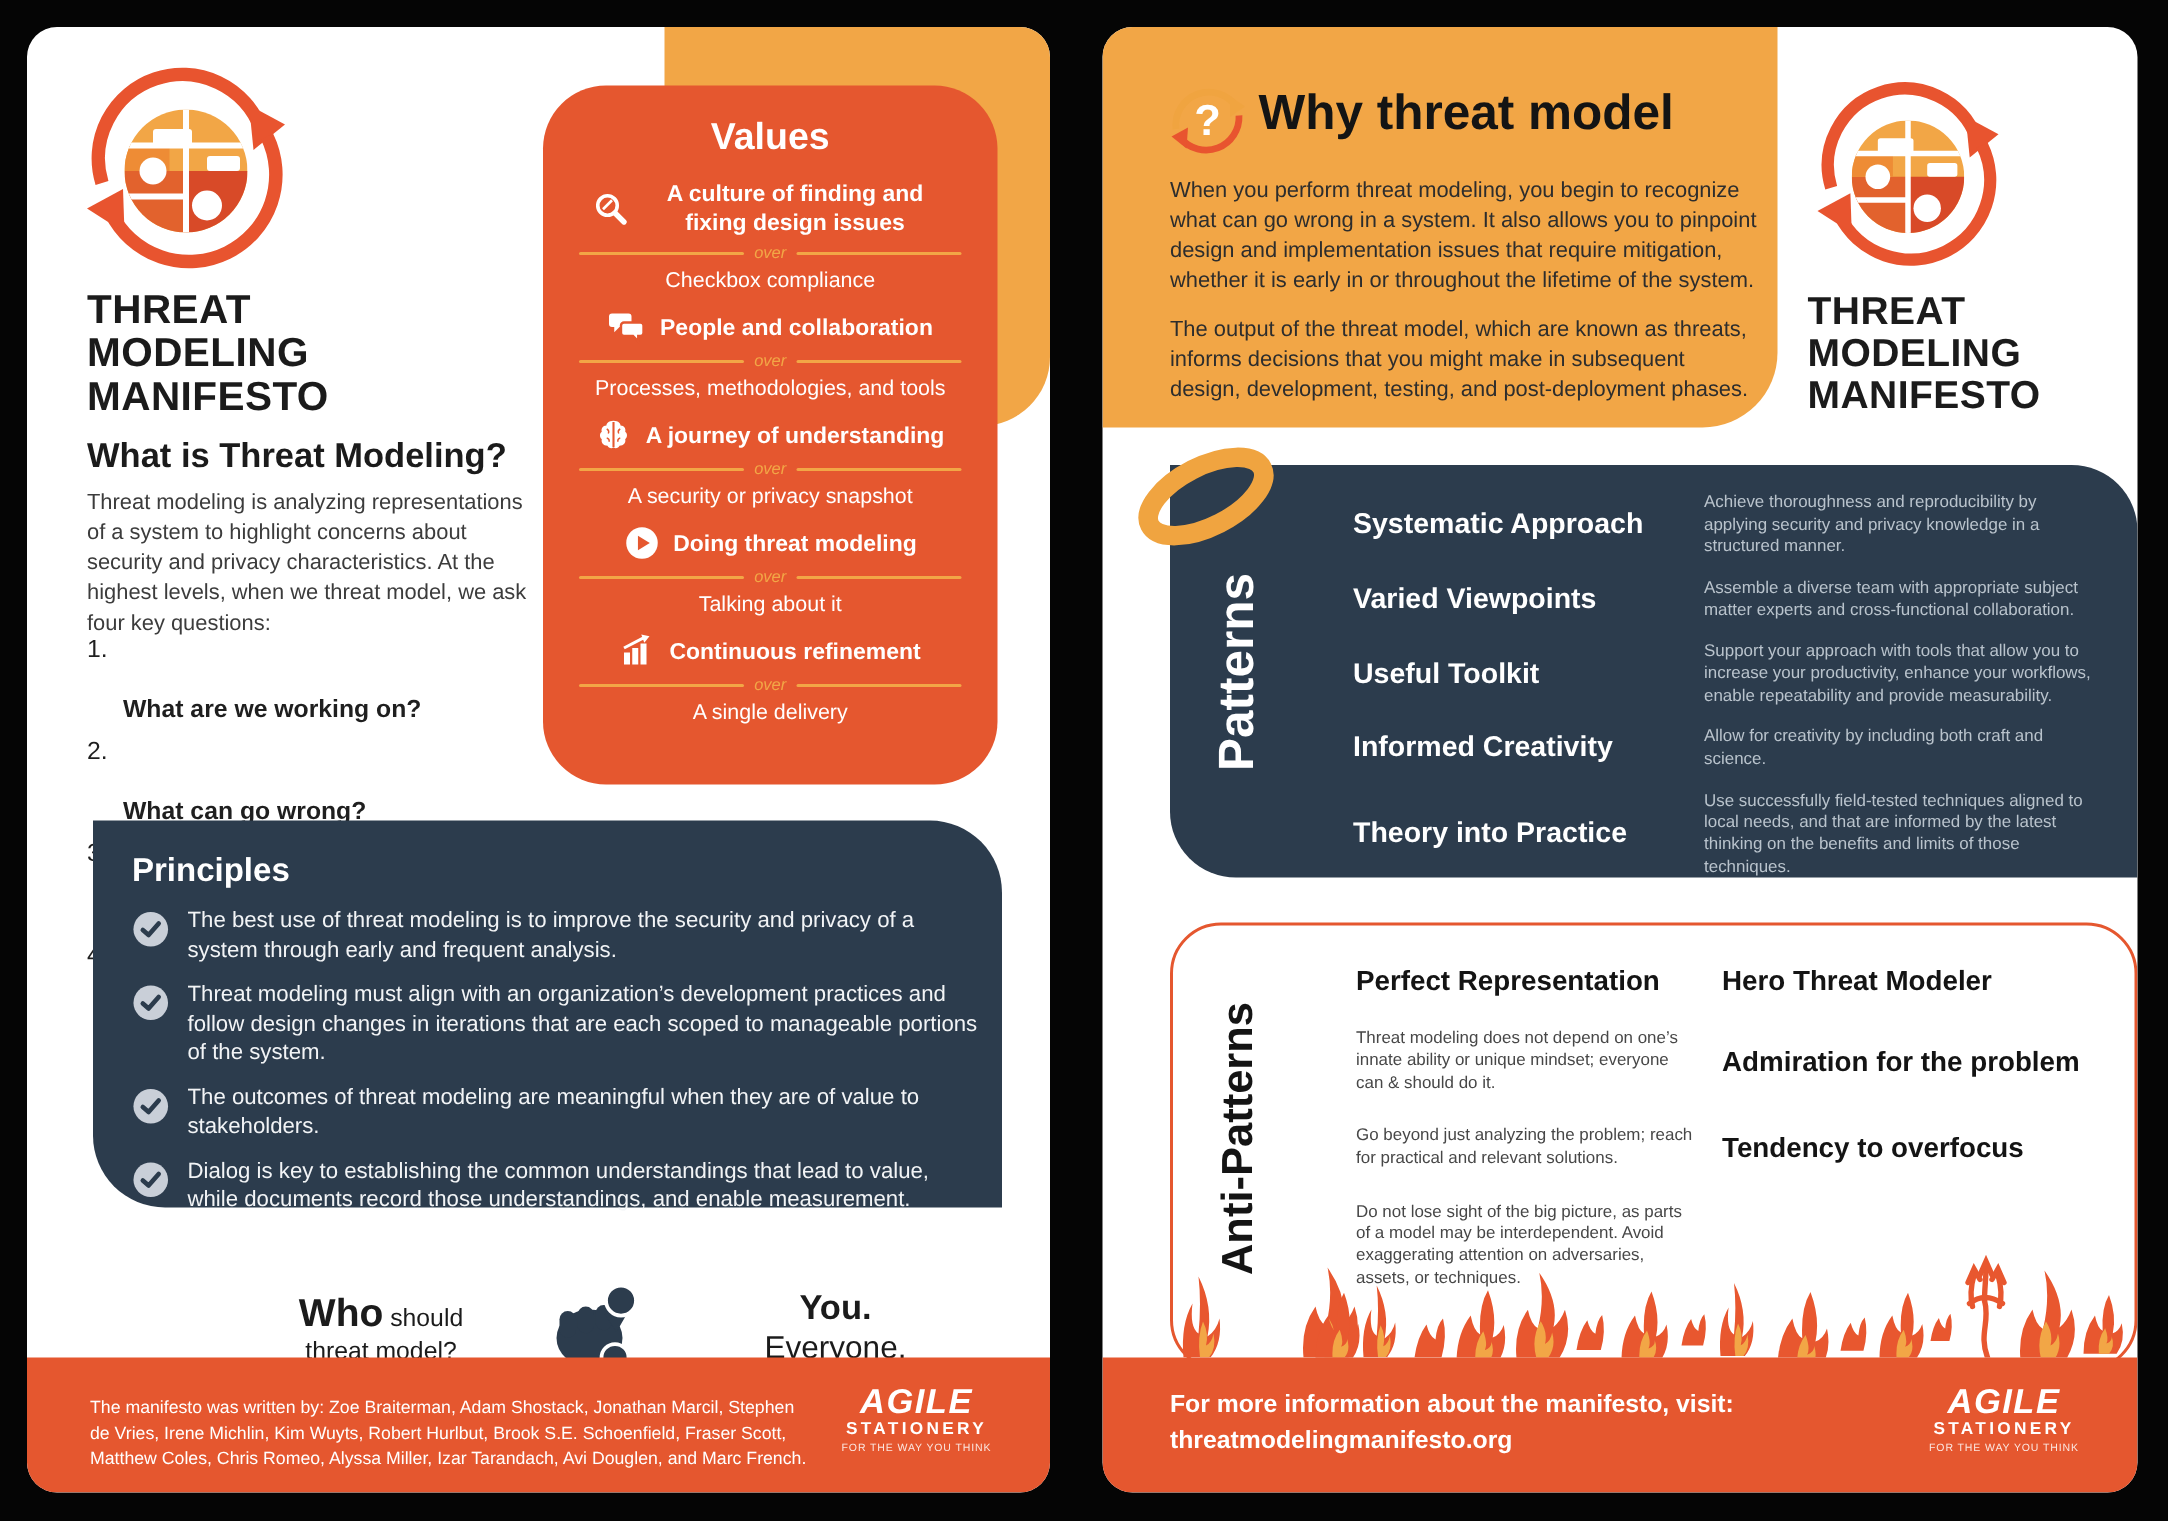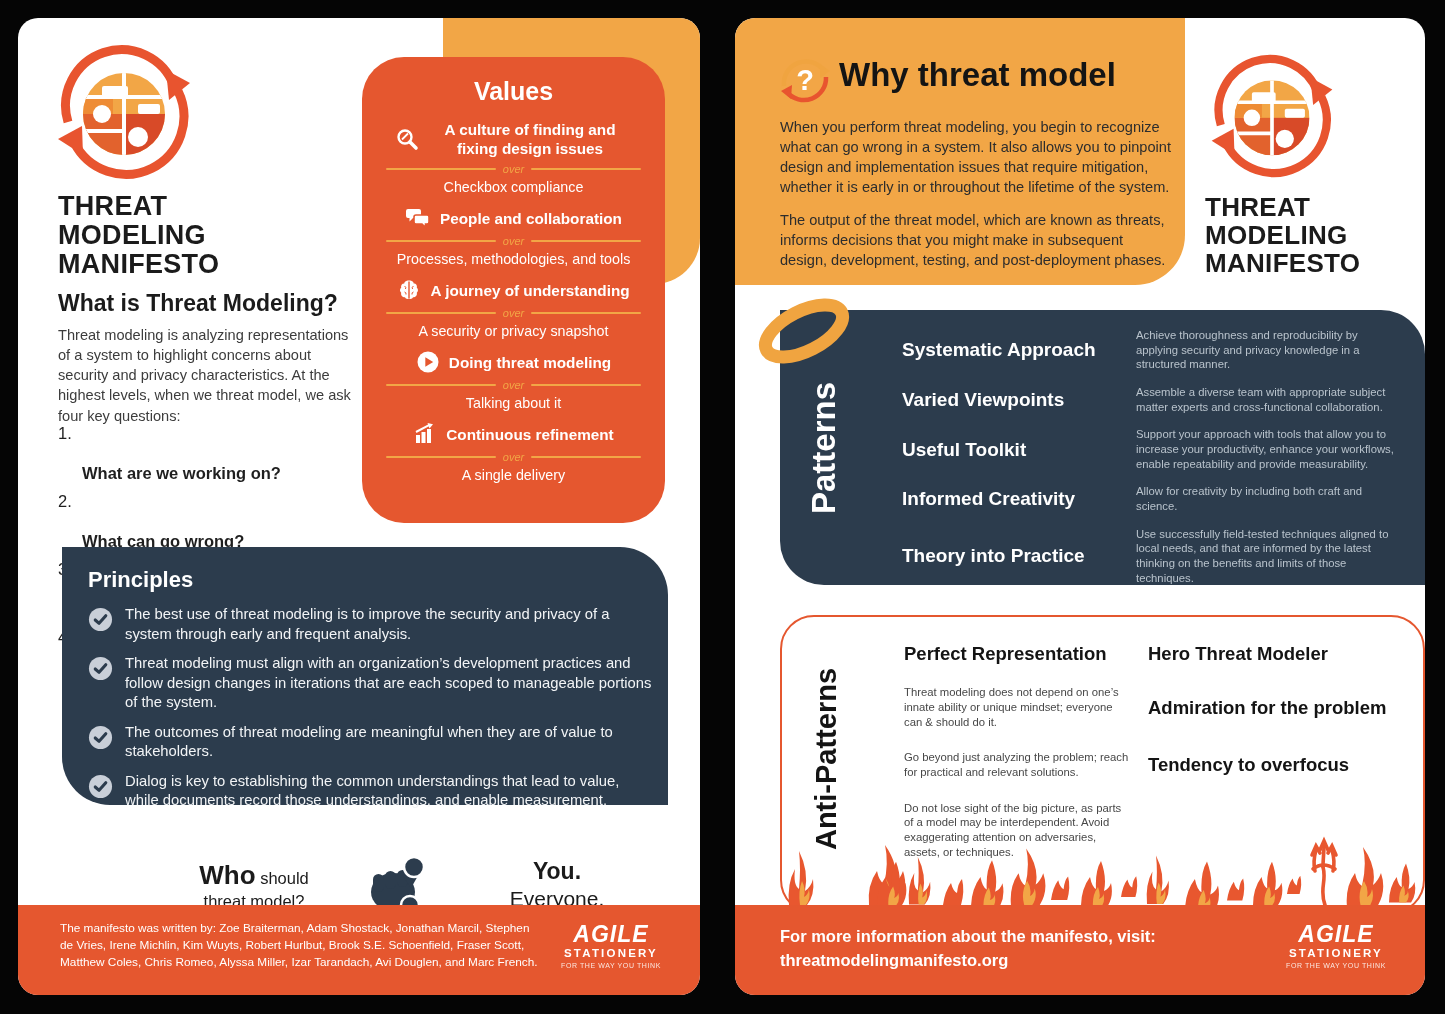--- a/index.html
+++ b/index.html
@@ -43,21 +43,21 @@
   .who-block { position:absolute; left:110px; top:8px; width:190px; text-align:center; color:#1b1b1b; }
   .who-line1 { font-size:16.5px; }
   .who-line1 b { font-size:26px; font-weight:800; }
   .who-line2 { font-size:16.5px; margin-top:1px; }
   .hand-wrap { position:absolute; left:316px; top:0; }
   .you-block { position:absolute; left:438px; top:6px; width:140px; text-align:center; color:#1b1b1b; }
   .you-line1 { font-size:23px; font-weight:800; }
   .you-line2 { font-size:21px; margin-top:2px; }
 
   .footer { position:absolute; left:0; top:887px; width:100%; height:90px; background:#E5572F; color:#fff; }
-  .credits { position:absolute; left:42px; top:15px; width:480px; font-size:11.8px; line-height:1.45; }
+  .credits { position:absolute; left:42px; top:25px; width:480px; font-size:11.8px; line-height:1.45; }
   .agile-logo { position:absolute; right:34px; top:18px; width:110px; text-align:center; color:#fff; }
   .agile-1 { font-size:23px; font-weight:800; font-style:italic; letter-spacing:1px; line-height:1;text-align:center; }
   .agile-2 { font-size:11.5px; font-weight:800; letter-spacing:2.2px; margin-top:1px; }
   .agile-3 { font-size:7px; letter-spacing:.6px; margin-top:3px; color:rgba(255,255,255,.85); }
 
   
   .yellow-header { position:absolute; left:0; top:0; width:450px; height:267px; background:#F2A646; border-radius:0 0 50px 0; }
   .q-icon { position:absolute; left:42px; top:34px; }
   .why-title { position:absolute; left:104px; top:38px; font-size:33px; font-weight:800; color:#141414; }
   .why-p { position:absolute; left:45px; width:394px; font-size:14.6px; line-height:1.36; color:#2d2d2d; }

